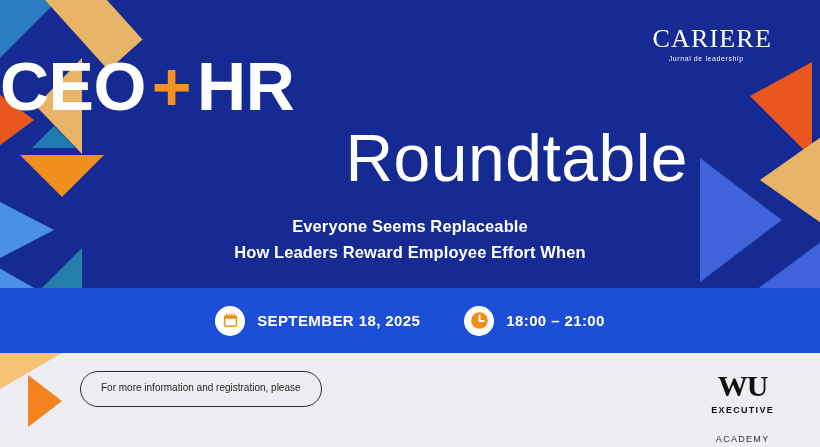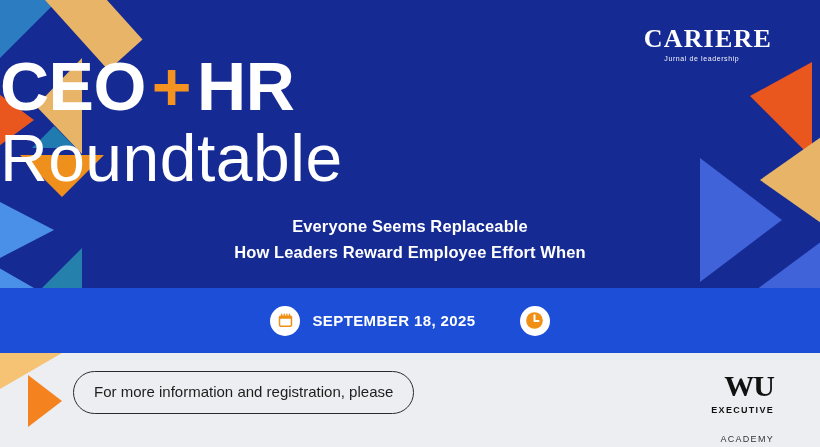--- a/index.html
+++ b/index.html
@@ -128,21 +128,21 @@
     position: absolute;
     right: 48px; top: 26px;
     text-align: center;
     color: #ffffff;
     line-height: 1;
   }
   .cariere-name {
     font-family: "Liberation Serif", serif;
     font-size: 26px;
     letter-spacing: 1.2px;
-    font-weight: 700;
+    font-weight: 400;
     display: block;
     margin-left: 12px;
   }
   .cariere-tag {
     font-family: "Liberation Sans", sans-serif;
     font-size: 7px;
     letter-spacing: 0.6px;
     display: block;
     margin-top: 3px;
     opacity: .95;
@@ -166,21 +166,21 @@
   }
   .plus {
     color: #f59321;
     font-weight: 700;
     padding: 0 6px;
   }
   .subhead {
     position: absolute;
     left: 0; top: 124px;
     width: 688px;
-    text-align: left;
+    text-align: right;
     font-size: 66px;
     font-weight: 300;
     color: #ffffff;
     line-height: 1.05;
     letter-spacing: 0.5px;
   }
   .tagline {
     position: absolute;
     left: 0; top: 214px;
     width: 820px;
@@ -246,35 +246,35 @@
   .foot-arrow {
     position: absolute;
     left: 28px; top: 22px;
     width: 0; height: 0;
     border-top: 26px solid transparent;
     border-bottom: 26px solid transparent;
     border-left: 34px solid #f4821f;
   }
   .contact-pill {
     position: absolute;
-    left: 73px; top: 18px;
+    left: 80px; top: 18px;
     padding: 9px 20px 10px 20px;
     border: 1.4px solid #2b2b2b;
     border-radius: 26px;
     color: #1d1d1d;
-    font-size: 15px;
+    font-size: 10px;
     line-height: 1.45;
     background: transparent;
   }
   .contact-pill .email { font-weight: 700; }
 
   .wu {
     position: absolute;
     right: 46px; top: 18px;
-    text-align: right;
+    text-align: center;
     color: #111111;
     line-height: 1;
   }
   .wu-mark {
     font-family: "Liberation Serif", serif;
     font-size: 30px;
     font-weight: 700;
     letter-spacing: -1px;
     display: block;
   }
@@ -349,20 +349,21 @@
       <span class="info-text">SEPTEMBER 18, 2025</span>
     </div>
 
     <div class="info-item">
       <span class="info-ico">
         <svg width="19" height="19" viewBox="0 0 24 24" aria-hidden="true">
           <circle cx="12" cy="12" r="10.5" fill="#ef8f14"></circle>
           <path d="M12 5.4 v7.1 h5.2" fill="none" stroke="#ffffff" stroke-width="2.5" stroke-linecap="round" stroke-linejoin="round"></path>
         </svg>
       </span>
+      <span class="info-text">18:00 – 21:00</span>
     </div>
 
   </div>
 
   <div class="footer">
     <div class="foot-corner"></div>
     <div class="foot-arrow"></div>
 
     <div class="contact-pill">
       <div>For more information and registration, please</div>

